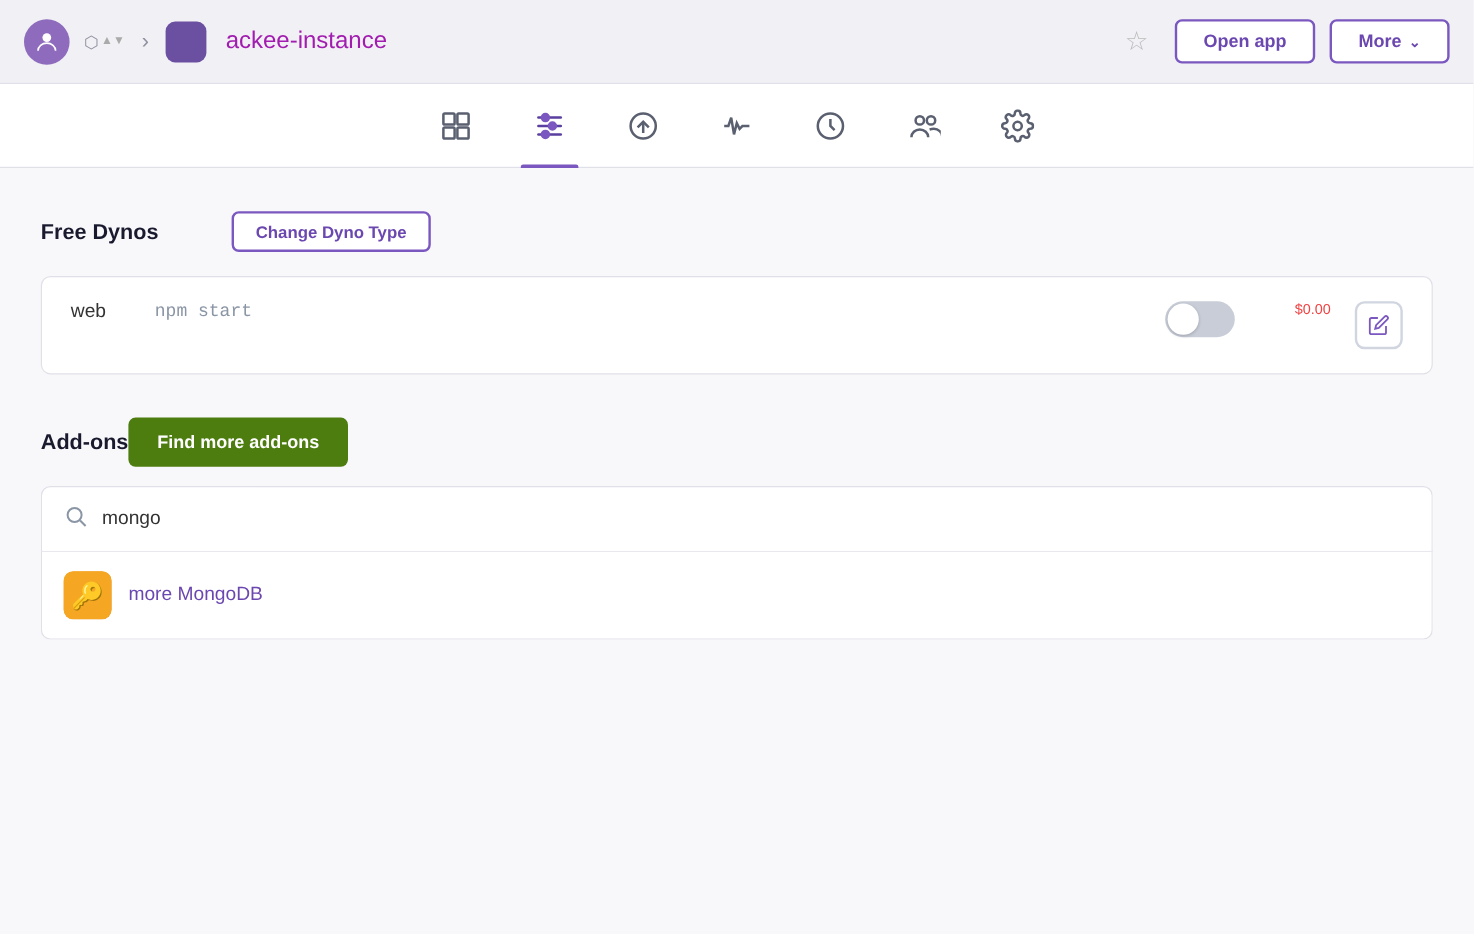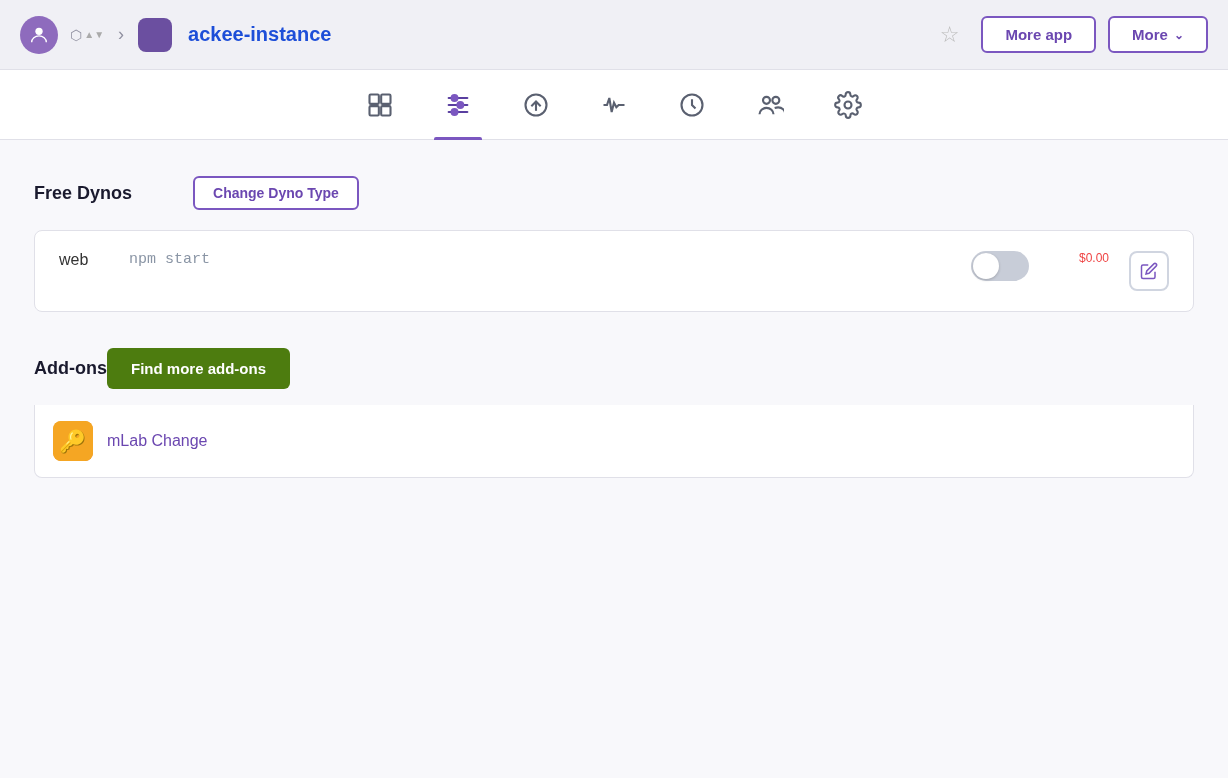--- a/index.html
+++ b/index.html
@@ -34,22 +34,22 @@
       font-size: 18px;
       margin: 0 2px;
     }
     .topbar-app-icon {
       width: 34px; height: 34px;
       background: #6b4fa0;
       border-radius: 8px;
     }
     .topbar-app-name {
       font-size: 20px;
-      font-weight: 700;
-      color: #1d4ed8;
+      font-weight: 400;
+      color: #a21caf;
       margin-left: 4px;
       text-align: center;
     }
     .topbar-spacer { flex: 1; }
     .topbar-star {
       color: #bbb;
       font-size: 22px;
       cursor: pointer;
       margin-right: 10px;
     }
@@ -272,21 +272,21 @@
   </div>
   <div class="topbar-chevrons">
     <span>⬡</span>
     <span style="font-size:10px; color:#aaa">▲▼</span>
   </div>
   <span class="topbar-separator">›</span>
   <div class="topbar-app-icon"></div>
   <span class="topbar-app-name">ackee-instance</span>
   <div class="topbar-spacer"></div>
   <span class="topbar-star">☆</span>
-  <button class="topbar-btn">More app</button>
+  <button class="topbar-btn">Open app</button>
   <button class="topbar-btn topbar-btn-more">
     <span>More</span>
     <span style="font-size:12px;">⌄</span>
   </button>
 </div>
 
 <div class="tabbar">
 
   <div class="tab-item" title="Overview">
     <svg viewBox="0 0 24 24">
@@ -364,26 +364,35 @@
         <path d="M18.5 2.5a2.121 2.121 0 0 1 3 3L12 15l-4 1 1-4 9.5-9.5z"></path>
       </svg>
     </div>
   </div>
 
   <div class="addons-header">
     <span class="section-title">Add-ons</span>
     <button class="find-addons-btn">Find more add-ons</button>
   </div>
 
+  <div class="search-box">
+    <span class="search-icon">
+      <svg viewBox="0 0 24 24" width="20" height="20" fill="none" stroke="#8a95a5" stroke-width="2">
+        <circle cx="11" cy="11" r="7"></circle>
+        <line x1="16.5" y1="16.5" x2="22" y2="22"></line>
+      </svg>
+    </span>
+    <input class="search-input" type="text" value="mongo" style="">
+  </div>
 
   <div class="search-result">
     <div class="addon-icon">
 
       <svg viewBox="0 0 40 40" width="40" height="40">
         <rect width="40" height="40" rx="8" fill="#f5a623"></rect>
 
         <text x="20" y="28" font-size="22" text-anchor="middle" fill="#1a1a1a">🔑</text>
       </svg>
     </div>
-    <span class="addon-name">mLab Change</span>
+    <span class="addon-name">more MongoDB</span>
   </div>
 
 </div>
 
 </body></html>

